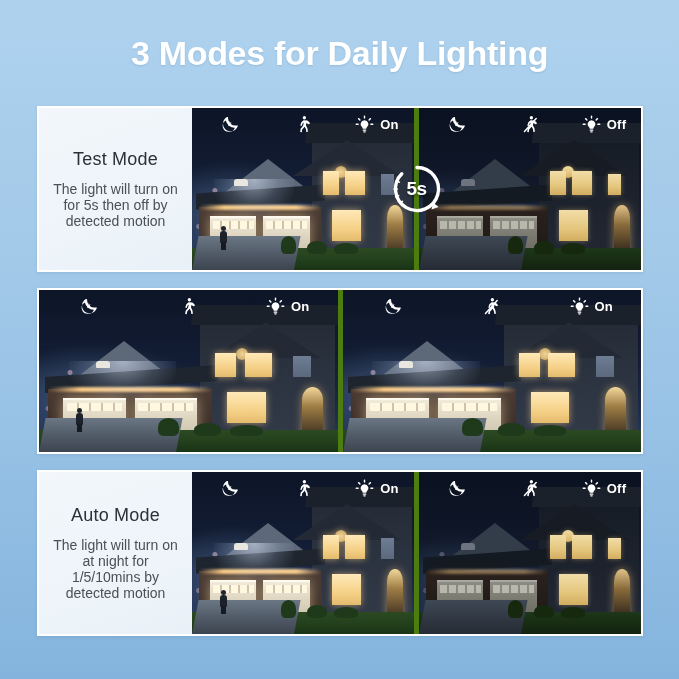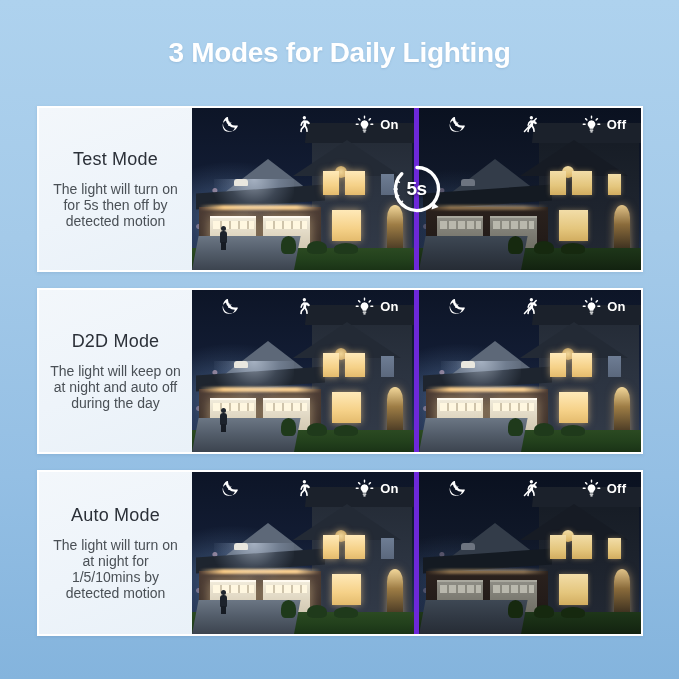--- a/index.html
+++ b/index.html
@@ -20,21 +20,21 @@
   }
 
   
   .title {
     position: absolute;
     left: 0;
     top: 31px;
     width: 679px;
     text-align: center;
     color: #ffffff;
-    font-size: 28px;
+    font-size: 34px;
     font-weight: bold;
     letter-spacing: -0.3px;
     line-height: 44px;
     text-shadow: 0 1px 2px rgba(90,130,170,0.25);
   }
 
   
   .rows {
     position: absolute;
     left: 37px;
@@ -81,21 +81,21 @@
     line-height: 16px;
     text-align: center;
   }
 
   
   .shots {
     position: relative;
     flex: 1 1 auto;
     display: flex;
     gap: 5px;
-    background: #6d28d9;
+    background: #4d7c0f;
   }
   .shot {
     position: relative;
     flex: 1 1 0;
     overflow: hidden;
     background: #0b1221;
   }
 
   
   .sky {
@@ -581,24 +581,20 @@
         <path d="M9.2 29H6.1"></path>
         <path d="M10.6 35.6l-2.9 1.2"></path>
         <path d="M14.4 41.3l-2.2 2.2"></path>
       </g>
     </svg>
     <div class="sec">5s</div>
   </div>
     </div>
       </div>
       <div class="row">
-    <div class="info">
-      <div class="mode-name">D2D Mode</div>
-      <div class="mode-desc">The light will keep on at night and auto off during the day</div>
-    </div>
     <div class="shots">
       <div class="shot">
     <div class="sky"></div>
     <div class="tree"></div>
 
     <div class="wing-right"></div>
     <div class="gable-r"></div>
     <div class="gable-l"></div>
     <div class="roof-wide"></div>
     <div class="garage-wall"></div>

